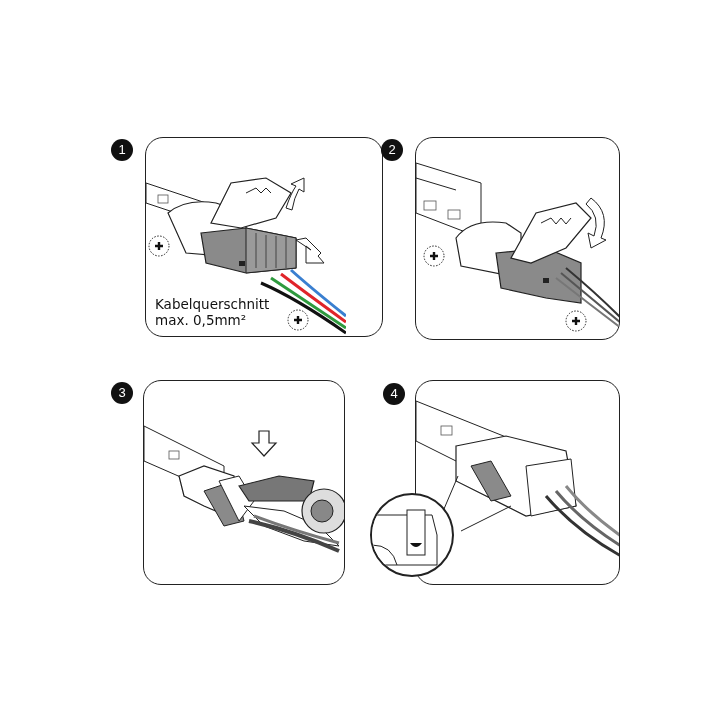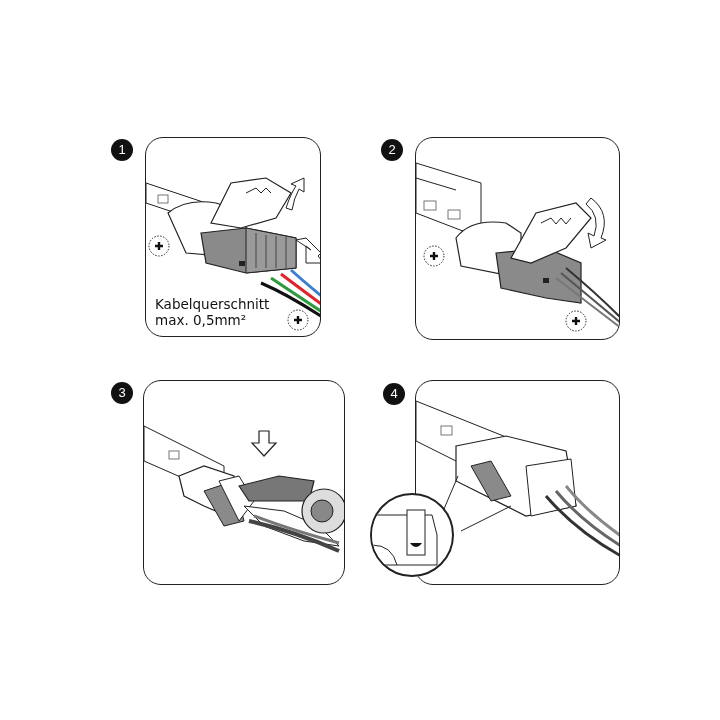--- a/index.html
+++ b/index.html
@@ -6,21 +6,21 @@
   body{width:720px;height:720px;position:relative;overflow:hidden;font-family:"DejaVu Sans",sans-serif;}
   .badge{position:absolute;width:22px;height:22px;border-radius:50%;background:#111;color:#fff;font-size:13px;line-height:22px;text-align:center;font-family:"Liberation Sans",sans-serif;}
   .panel{position:absolute;border:1.6px solid #222;border-radius:18px;background:#fff;overflow:hidden;box-sizing:border-box;}
   .panel svg{position:absolute;left:0;top:0;}
   .caption{position:absolute;font-family:"DejaVu Sans",sans-serif;font-size:13.5px;line-height:16px;color:#111;}
 </style>
 </head>
 <body>
 
 <div class="badge" style="left:111px;top:139px;">1</div>
-<div class="panel" style="left:145px;top:137px;width:176px;height:200px;text-decoration:underline;">
+<div class="panel" style="left:145px;top:137px;width:238px;height:200px;text-decoration:underline;">
   <svg width="200" height="200" viewBox="0 0 200 200">
     <path d="M0 45 L60 65 L60 85 L0 65 Z" fill="#fff" stroke="#222" stroke-width="1"></path>
     <rect x="12" y="57" width="10" height="8" fill="#fff" stroke="#555" stroke-width="0.8"></rect>
     <path d="M22 75 Q40 60 70 65 L100 75 L100 120 L40 115 Z" fill="#fff" stroke="#222" stroke-width="1.2"></path>
     <path d="M55 95 L100 90 L150 100 L150 130 L100 135 L60 125 Z" fill="#8a8a8a" stroke="#222" stroke-width="1.2"></path>
     <path d="M100 90 L150 100 L150 130 L100 135 Z" fill="#9a9a9a" stroke="#222"></path>
     <line x1="110" y1="95" x2="110" y2="130" stroke="#444"></line>
     <line x1="120" y1="97" x2="120" y2="130" stroke="#444"></line>
     <line x1="130" y1="98" x2="130" y2="130" stroke="#444"></line>
     <line x1="140" y1="99" x2="140" y2="130" stroke="#444"></line>

